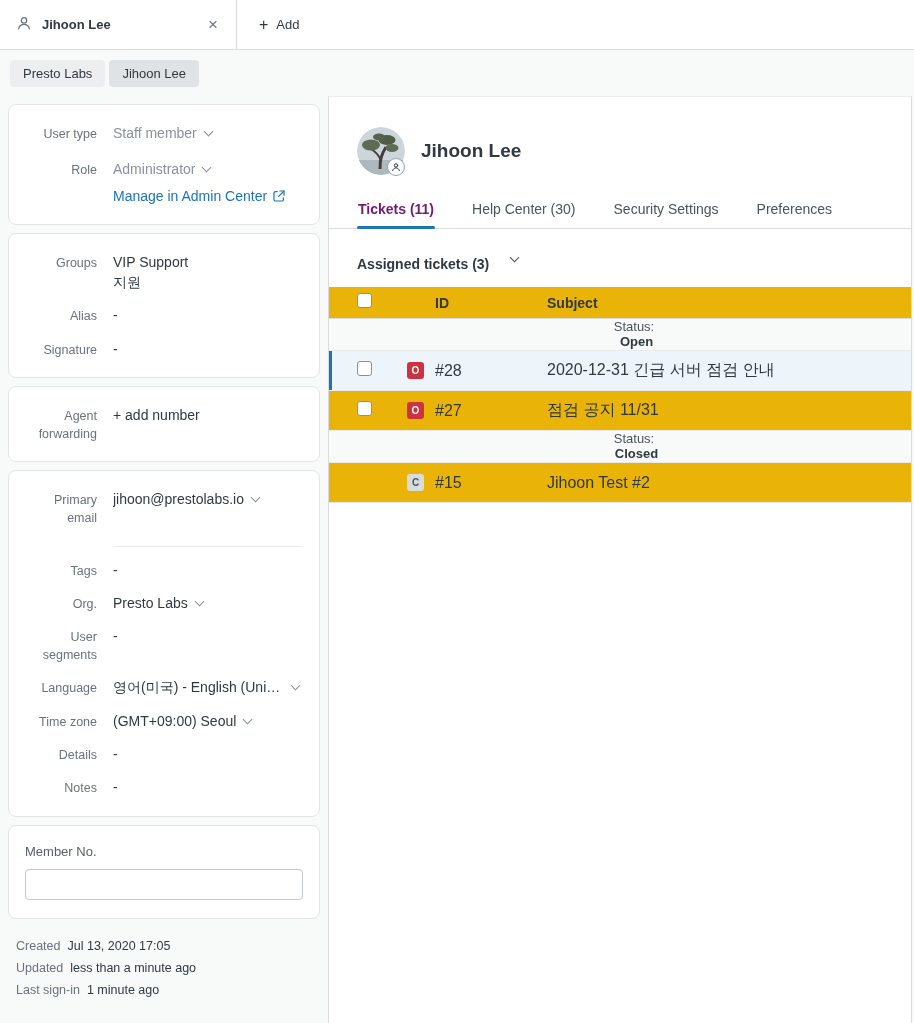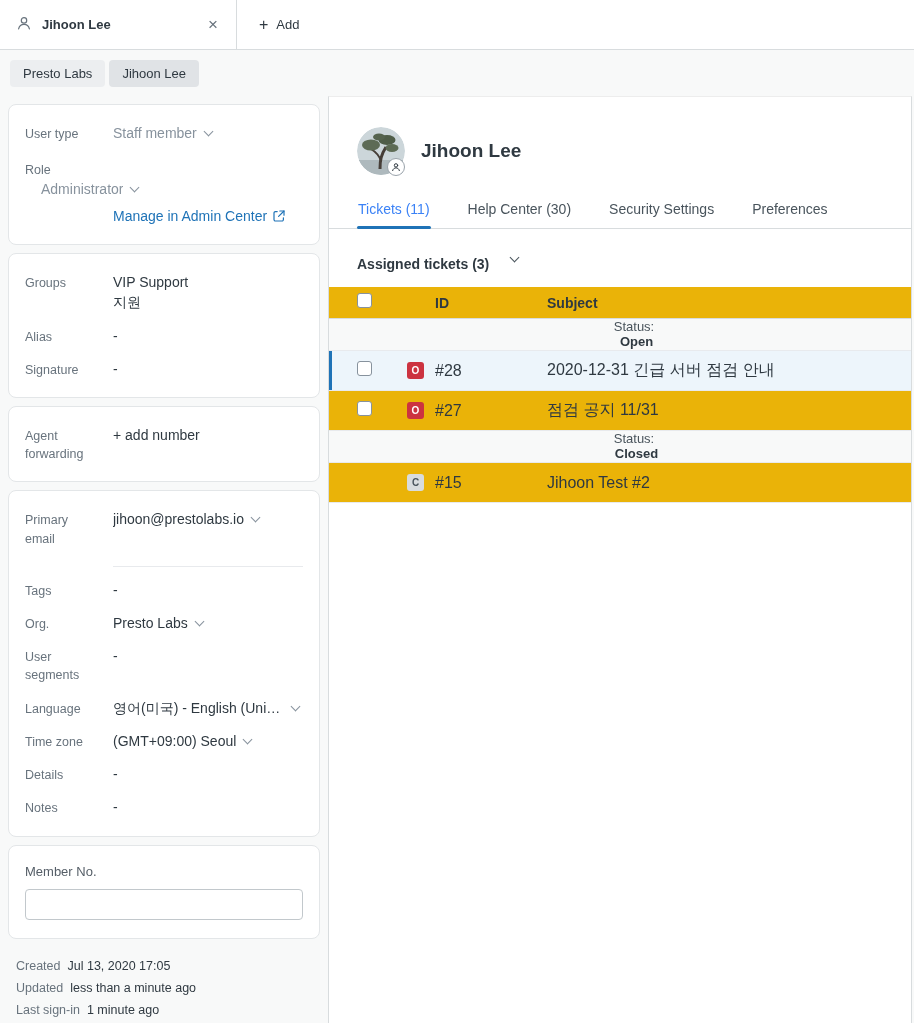--- a/index.html
+++ b/index.html
@@ -18,21 +18,21 @@
   
   .crumb-row { height: 46px; display: flex; align-items: center; gap: 4px; padding: 0 10px; }
   .crumb { background: #eceef0; border-radius: 4px; padding: 6px 13px; font-size: 13px; color: #2f3941; cursor: pointer; white-space: nowrap; }
   .crumb.active { background: #e0e3e6; }
   
   .content { display: flex; height: 927px; align-items: stretch; }
   .sidebar { width: 328px; min-width: 328px; padding: 8px; overflow: hidden; }
   .card { background: #fff; border: 1px solid #e3e6e8; border-radius: 8px; padding: 18px 16px; margin-bottom: 8px; }
   .frow { display: flex; align-items: flex-start; margin-bottom: 13px; }
   .frow:last-child { margin-bottom: 0; }
-  .flabel { width: 72px; min-width: 72px; text-align: left; font-size: 12.5px; color: #68737d; line-height: 1.45; padding-top: 2px; }
+  .flabel { width: 72px; min-width: 72px; text-align: right; font-size: 12.5px; color: #68737d; line-height: 1.45; padding-top: 2px; }
   .fvalue { margin-left: 16px; font-size: 14px; color: #2f3941; flex: 1; line-height: 1.45; min-width: 0; }
   .muted { color: #87929d; }
   .select { display: flex; align-items: flex-start; justify-content: flex-start; cursor: pointer; }
   .select-text { white-space: nowrap; overflow: hidden; text-overflow: ellipsis; }
   .chev { width: 7px; height: 7px; border-right: 1.5px solid #87929d; border-bottom: 1.5px solid #87929d; transform: rotate(45deg); flex: none; margin: 5px 4px 0 8px; }
   .link { color: #1f73b7; font-size: 14px; text-decoration: none; display: inline-flex; align-items: center; gap: 6px; cursor: pointer; }
   .divider { height: 1px; background: #e8eaed; margin: 4px 0 13px 88px; }
   .member-label { font-size: 13px; color: #555e67; margin-bottom: 10px; }
   .member-input { width: 100%; height: 31px; border: 1px solid #c2c8cc; border-radius: 4px; background: #fff; padding: 0 8px; font-size: 14px; font-family: inherit; color: #2f3941; }
   .meta { padding: 12px 8px 0; font-size: 12.5px; }
@@ -41,21 +41,21 @@
   .meta-value { color: #2f3941; }
   
   .main { flex: 1; background: #fff; border-left: 1px solid #d8dcde; border-right: 1px solid #d8dcde; border-top: 1px solid #ededed; margin-right: 2px; overflow: hidden; }
   .profile-head { display: flex; align-items: center; gap: 16px; padding: 30px 28px 0; }
   .avatar { width: 48px; height: 48px; position: relative; flex: none; cursor: pointer; }
   .avatar svg.avatar-img { display: block; border-radius: 50%; }
   .avatar-badge { position: absolute; left: 30px; top: 31px; width: 18px; height: 18px; background: #fff; border: 1px solid #9aa3ab; border-radius: 50%; display: flex; align-items: center; justify-content: center; }
   .page-title { font-size: 19px; font-weight: bold; margin: 0; color: #2f3941; }
   .tabs { display: flex; gap: 36px; padding: 0 28px; margin-top: 18px; border-bottom: 1px solid #d8dcde; }
   .tab { font-size: 14px; color: #49545c; padding: 8px 1px 11px; cursor: pointer; position: relative; white-space: nowrap; }
-  .tab.active { color: #3b82f6; font-weight: normal; }
+  .tab.active { color: #701a75; font-weight: bold; }
   .tab.active::after { content: ""; position: absolute; left: 0; right: 0; bottom: -1px; height: 3px; background: #1f73b7; border-radius: 2px; }
   .section-head { display: flex; align-items: flex-start; padding: 27px 28px 15px; cursor: pointer; gap: 12px; }
   .section-title { font-size: 14px; font-weight: bold; color: #2f3941; }
   .chev-toggle { width: 7px; height: 7px; border-right: 1.5px solid #49545c; border-bottom: 1.5px solid #49545c; transform: rotate(45deg); margin: -2px 0 0 10px; }
   
   .trow { display: grid; grid-template-columns: 50px 28px 112px 1fr; align-items: center; height: 40px; padding-left: 28px; border-bottom: 1px solid #e8eaed; cursor: pointer; background: #eab308; }
   .trow.thead { height: 32px; border-bottom: 1px solid #d8dcde; cursor: default; }
   .th { font-weight: bold; font-size: 14px; color: #2f3941; }
   .cell-subject { overflow: hidden; white-space: nowrap; text-overflow: ellipsis; padding-right: 12px; }
   .checkbox { width: 15px; height: 15px; border: 1px solid #87929d; border-radius: 3px; background: #fff; display: inline-block; cursor: pointer; }
@@ -96,21 +96,21 @@
   <aside class="sidebar">
 
     <section class="card">
       <div class="frow" style="margin-bottom:16px;">
         <div class="flabel">User type</div>
         <div class="fvalue select">
           <span class="select-text muted">Staff member</span>
           <span class="chev"></span>
         </div>
       </div>
-      <div class="frow" style="margin-bottom:6px;flex-direction:column;">
+      <div class="frow" style="margin-bottom:6px;">
         <div class="flabel">Role</div>
         <div class="fvalue select">
           <span class="select-text muted">Administrator</span>
           <span class="chev"></span>
         </div>
       </div>
       <div class="frow">
         <div class="flabel"></div>
         <div class="fvalue">
           <a class="link">

